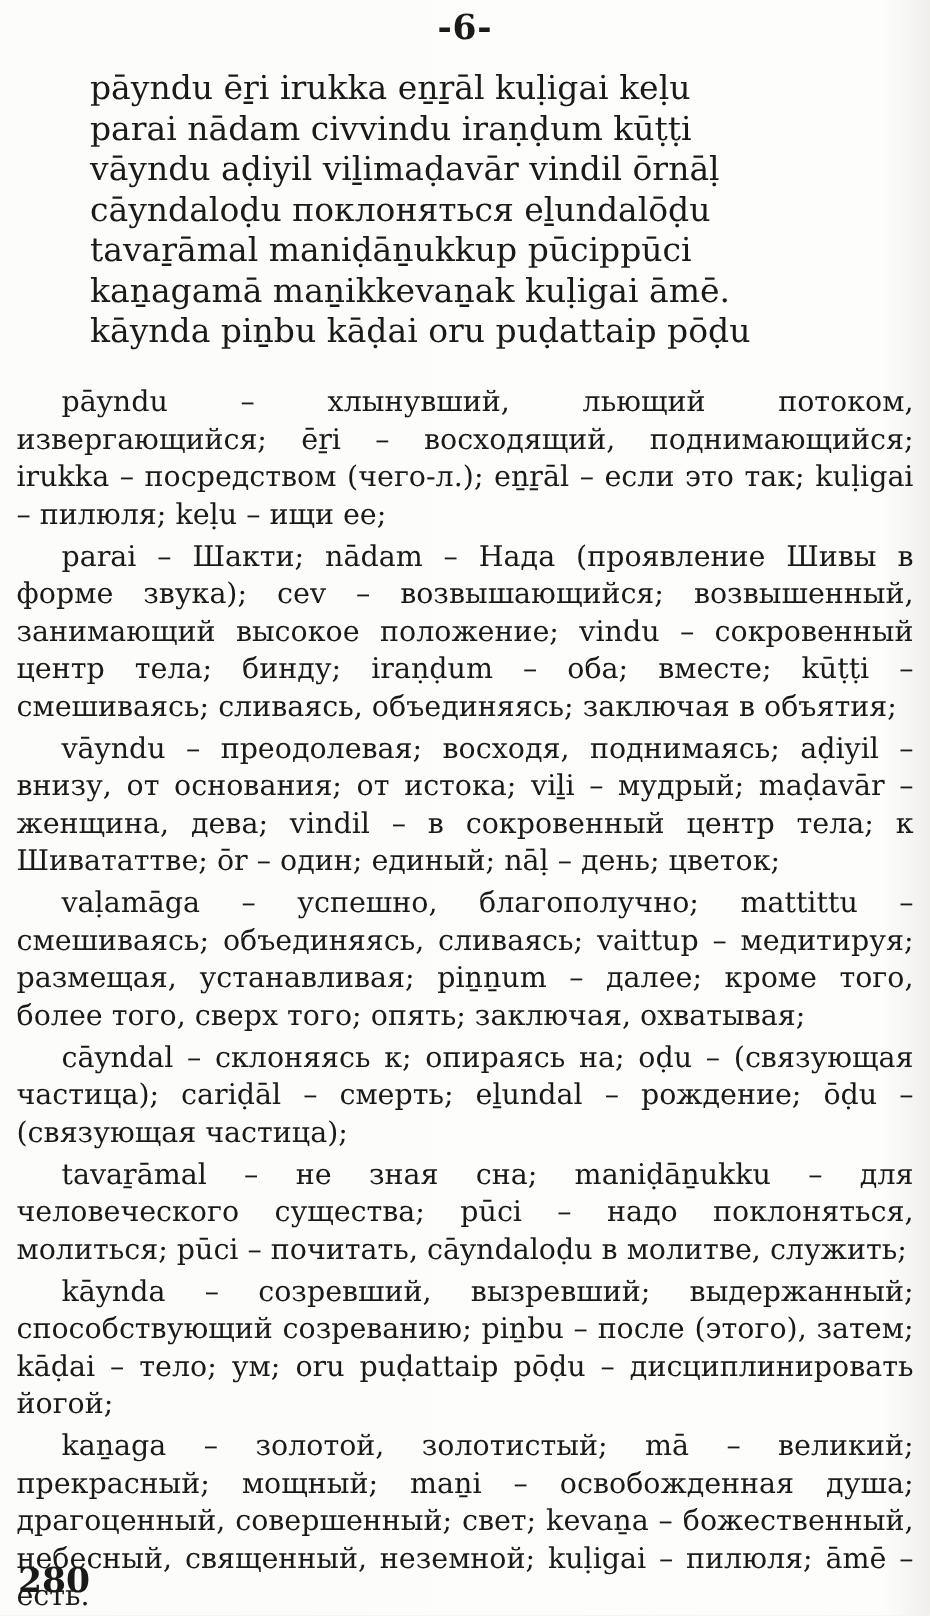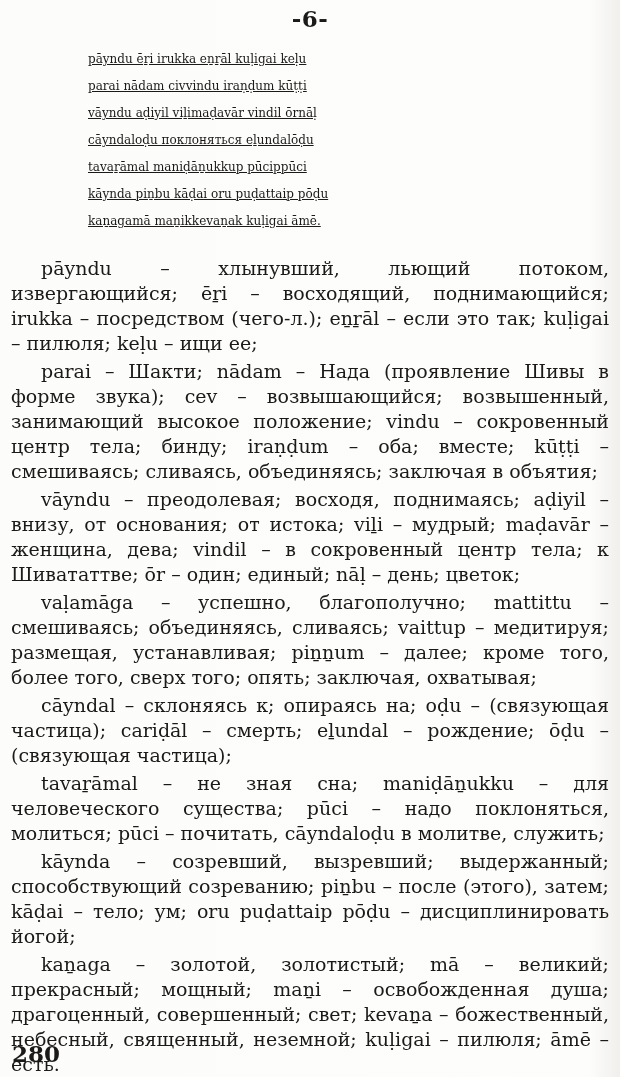--- a/index.html
+++ b/index.html
@@ -22,25 +22,24 @@
   }
   .page-header {
     text-align: center;
     padding-top: 6px;
     font-weight: bold;
     font-size: 23px;
     line-height: 26px;
     letter-spacing: 0.5px;
   }
   .verse {
-    margin: 14px 0 0 88px;
-    font-size: 12px;
+    margin: 14px 0 0 60px;
+    font-size: 22px;
     line-height: 27px;
     white-space: nowrap;
-    text-decoration: underline;
   }
   .verse-line {
     height: 27px;
   }
   .glossary {
     margin: 21px 8px 0 8px;
     font-size: 19px;
     line-height: 25px;
     text-align: justify;
   }
@@ -66,22 +65,22 @@
   <div class="page-header">
     <span>-6-</span>
   </div>
 
   <div class="verse">
     <div class="verse-line">pāyndu ēṟi irukka eṉṟāl kuḷigai keḷu</div>
     <div class="verse-line">parai nādam civvindu iraṇḍum kūṭṭi</div>
     <div class="verse-line">vāyndu aḍiyil viḻimaḍavār vindil ōrnāḷ</div>
     <div class="verse-line">cāyndaloḍu поклоняться eḻundalōḍu</div>
     <div class="verse-line">tavaṟāmal maniḍāṉukkup pūcippūci</div>
+    <div class="verse-line">kaṉagamā maṉikkevaṉak kuḷigai āmē.</div>
     <div class="verse-line">kāynda piṉbu kāḍai oru puḍattaip pōḍu</div>
-    <div class="verse-line">kaṉagamā maṉikkevaṉak kuḷigai āmē.</div>
   </div>
 
   <div class="glossary">
     <p class="gloss">pāyndu – хлынувший, льющий потоком, извергающийся; ēṟi – восходящий, поднимающийся; irukka – посредством (чего-л.); eṉṟāl – если это так; kuḷigai – пилюля; keḷu – ищи ее;</p>
     <p class="gloss">parai – Шакти; nādam – Нада (проявление Шивы в форме звука); cev – возвышающийся; возвышенный, занимающий высокое положение; vindu – сокровенный центр тела; бинду; iraṇḍum – оба; вместе; kūṭṭi – смешиваясь; сливаясь, объединяясь; заключая в объятия;</p>
     <p class="gloss">vāyndu – преодолевая; восходя, поднимаясь; aḍiyil – внизу, от основания; от истока; viḻi – мудрый; maḍavār – женщина, дева; vindil – в сокровенный центр тела; к Шивататтве; ōr – один; единый; nāḷ – день; цветок;</p>
     <p class="gloss">vaḷamāga – успешно, благополучно; mattittu – смешиваясь; объединяясь, сливаясь; vaittup – медитируя; размещая, устанавливая; piṉṉum – далее; кроме того, более того, сверх того; опять; заключая, охватывая;</p>
     <p class="gloss">cāyndal – склоняясь к; опираясь на; oḍu – (связующая частица); cariḍāl – смерть; eḻundal – рождение; ōḍu – (связующая частица);</p>
     <p class="gloss">tavaṟāmal – не зная сна; maniḍāṉukku – для человеческого существа; pūci – надо поклоняться, молиться; pūci – почитать, cāyndaloḍu в молитве, служить;</p>
     <p class="gloss">kāynda – созревший, вызревший; выдержанный; способствующий созреванию; piṉbu – после (этого), затем; kāḍai – тело; ум; oru puḍattaip pōḍu – дисциплинировать йогой;</p>

